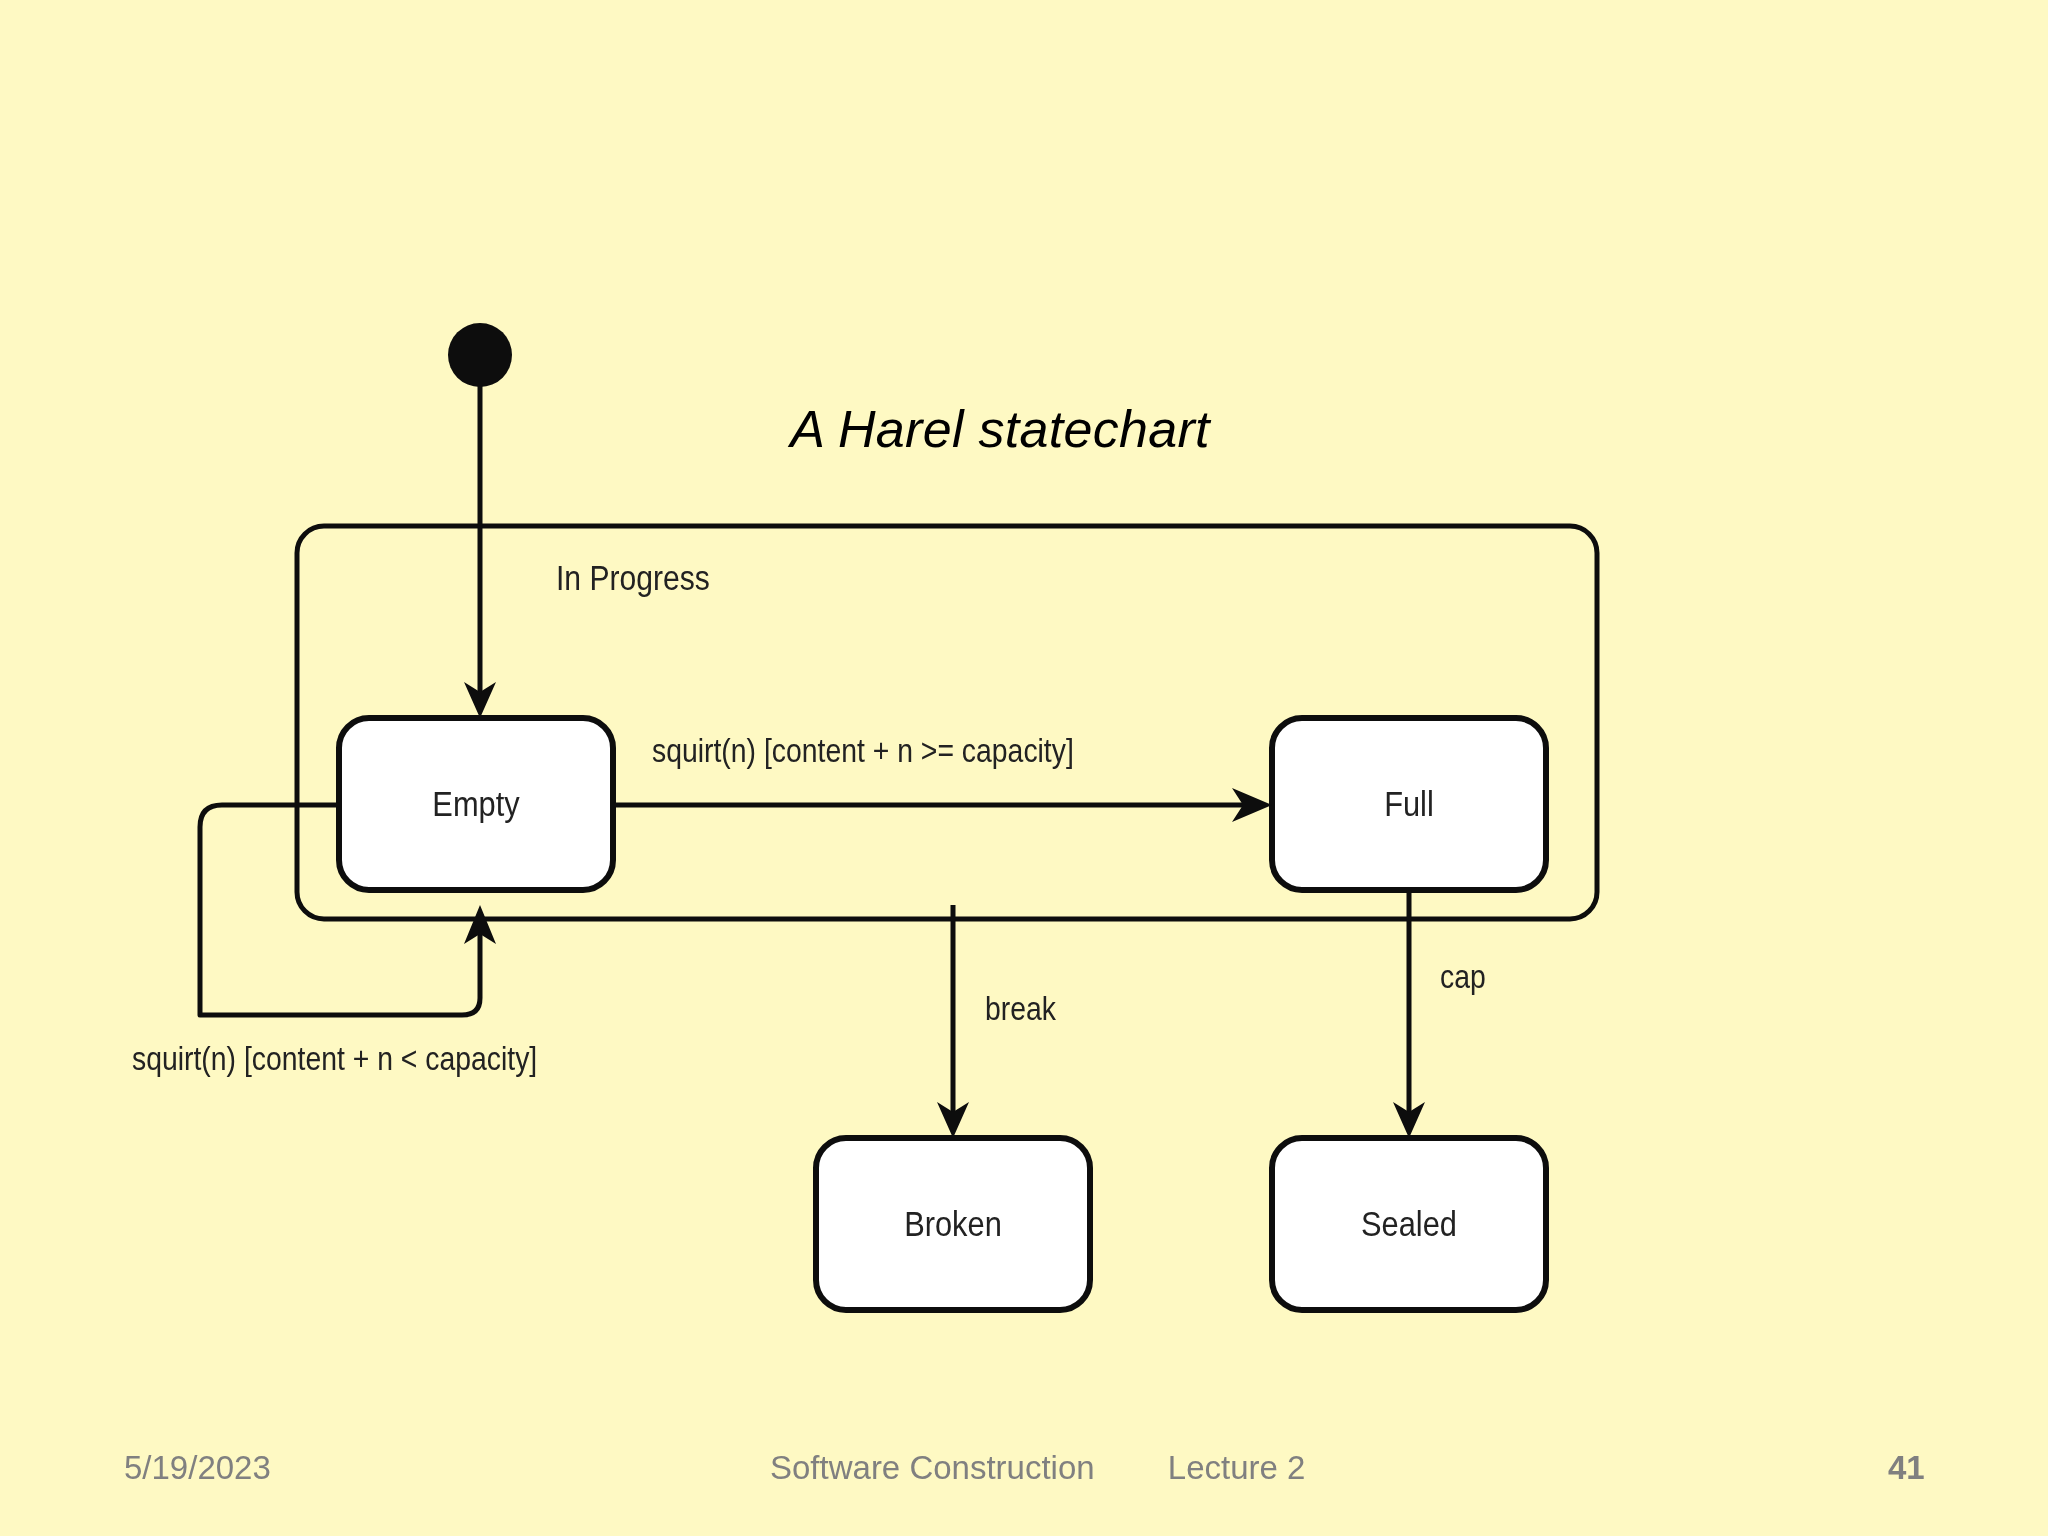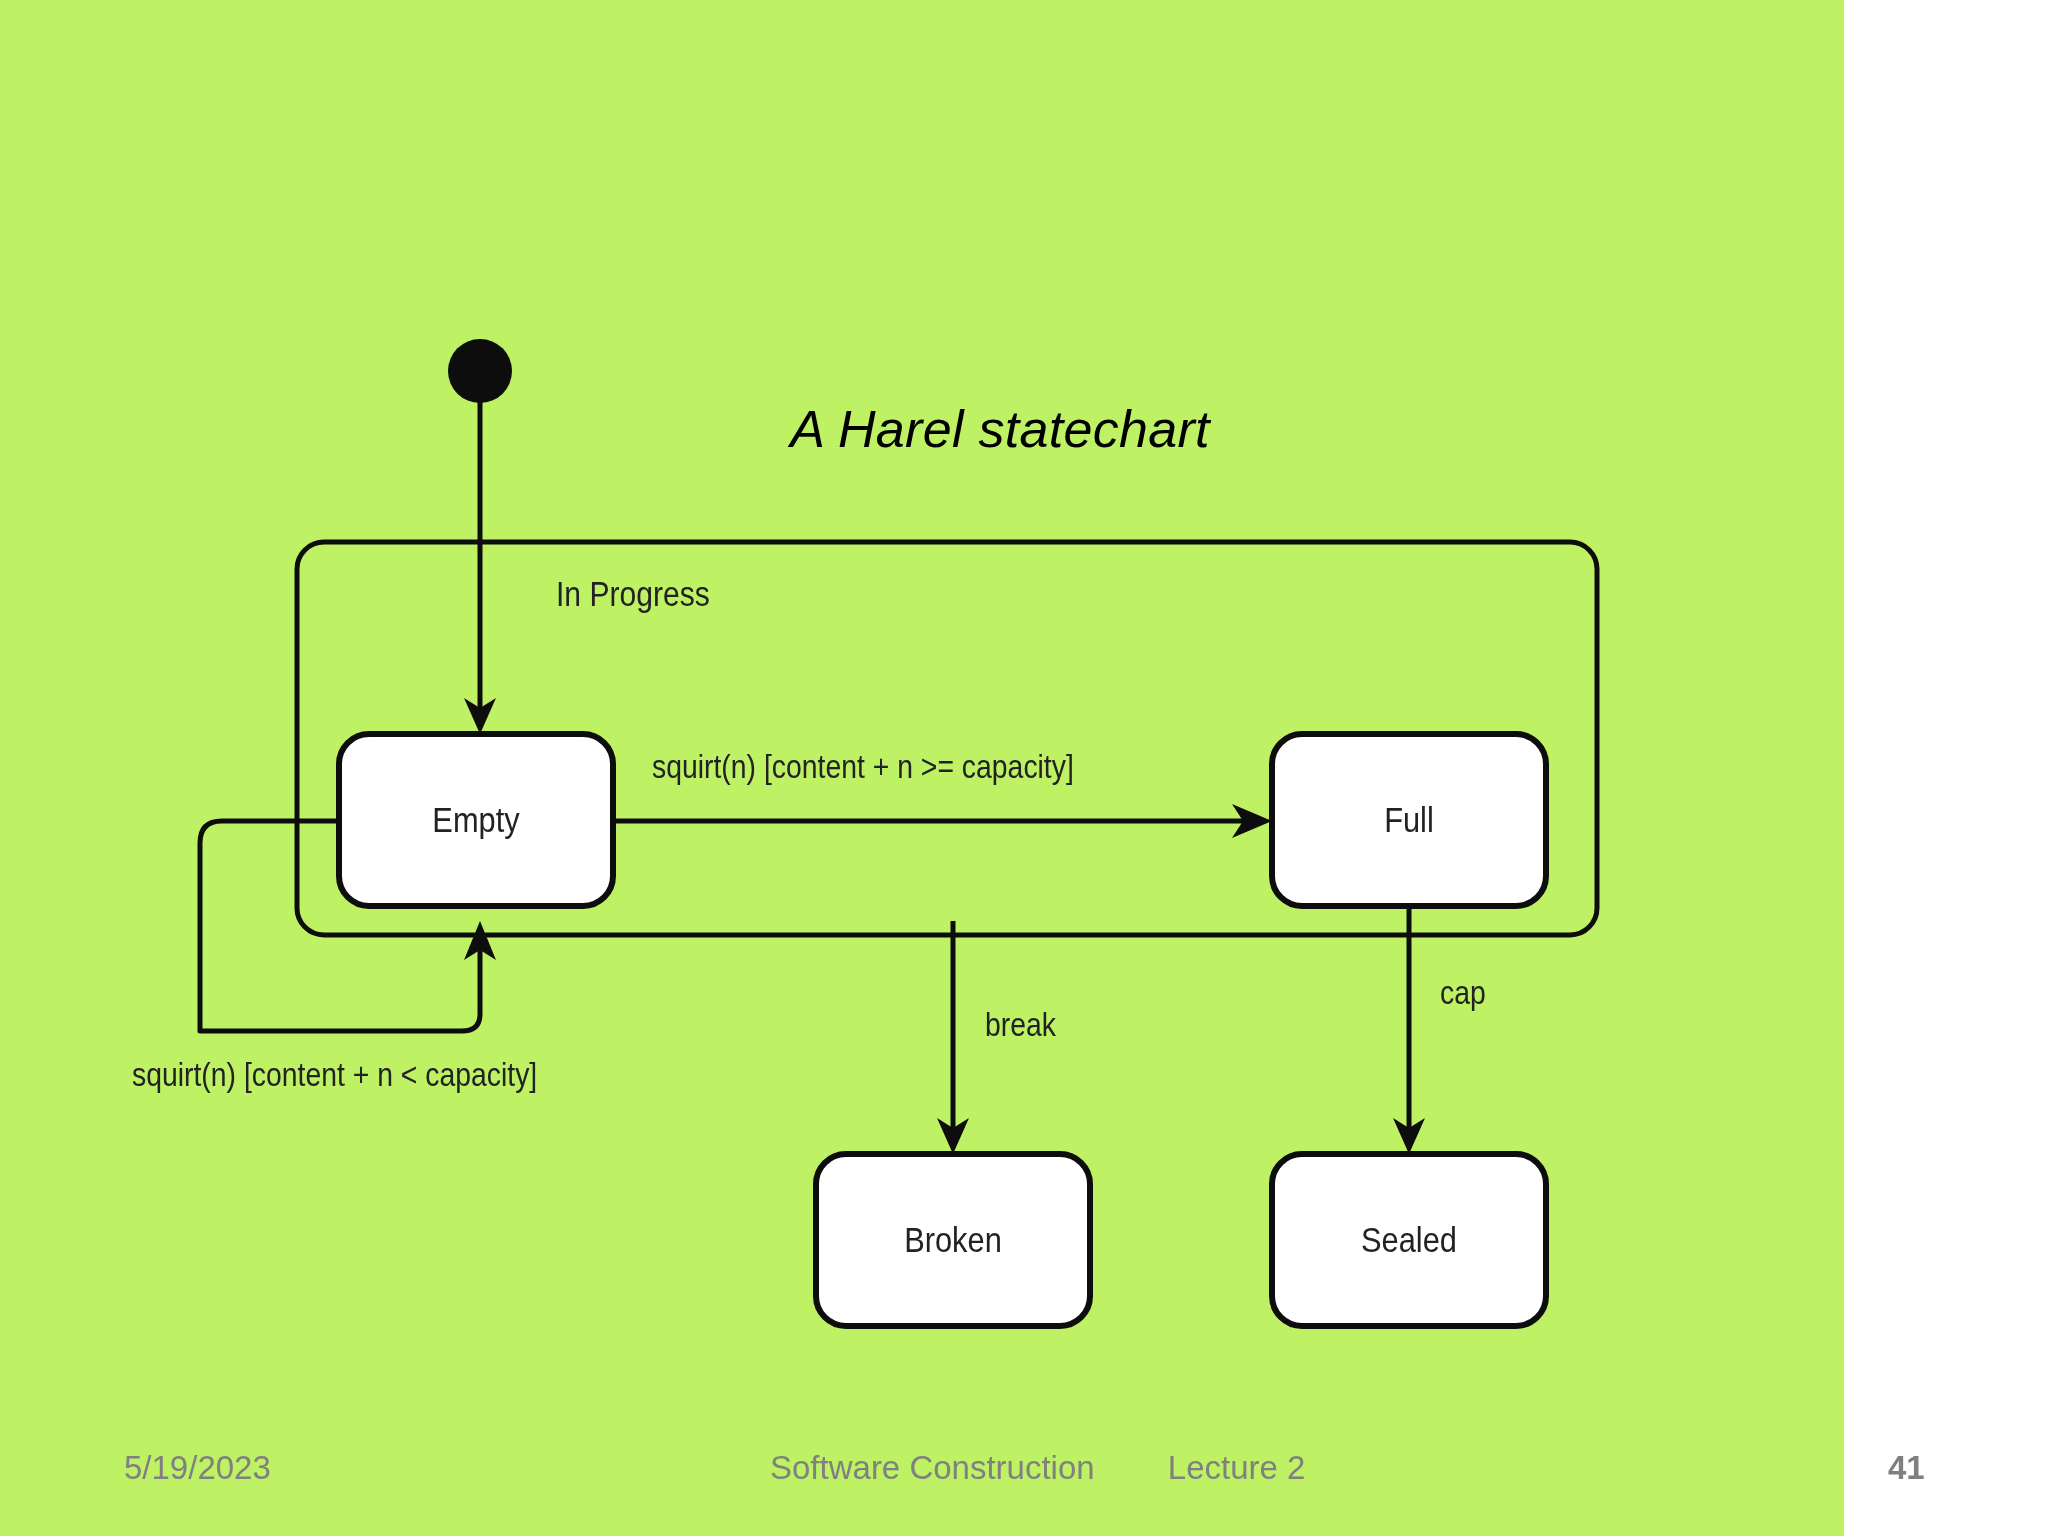--- a/index.html
+++ b/index.html
@@ -13,23 +13,23 @@
     height: 1536px;
     position: relative;
     overflow: hidden;
     font-family: "Liberation Sans", sans-serif;
     -webkit-font-smoothing: antialiased;
   }
 
   #slide {
     position: absolute;
     left: 0; top: 0;
-    width: 1844px;
+    width: 2048px;
     height: 1536px;
-    background: #bef264;
+    background: #fef9c3;
   }
 
   
   #slide-title {
     position: absolute;
     left: 0;
     top: 398px;
     width: 2048px;
     text-align: center;
     font-family: "Liberation Sans", sans-serif;
@@ -44,21 +44,21 @@
   #slide-title .title-inner {
     display: inline-block;
     position: relative;
     left: -24px;
   }
 
   
   #diagram-wrap {
     position: absolute;
     left: 0;
-    top: 16px;
+    top: 0;
     width: 2048px;
     height: 1400px;
     text-align: center;
   }
   #statechart-svg {
     display: block;
     width: 2048px;
     height: 1400px;
   }
   .dgm-stroke {

